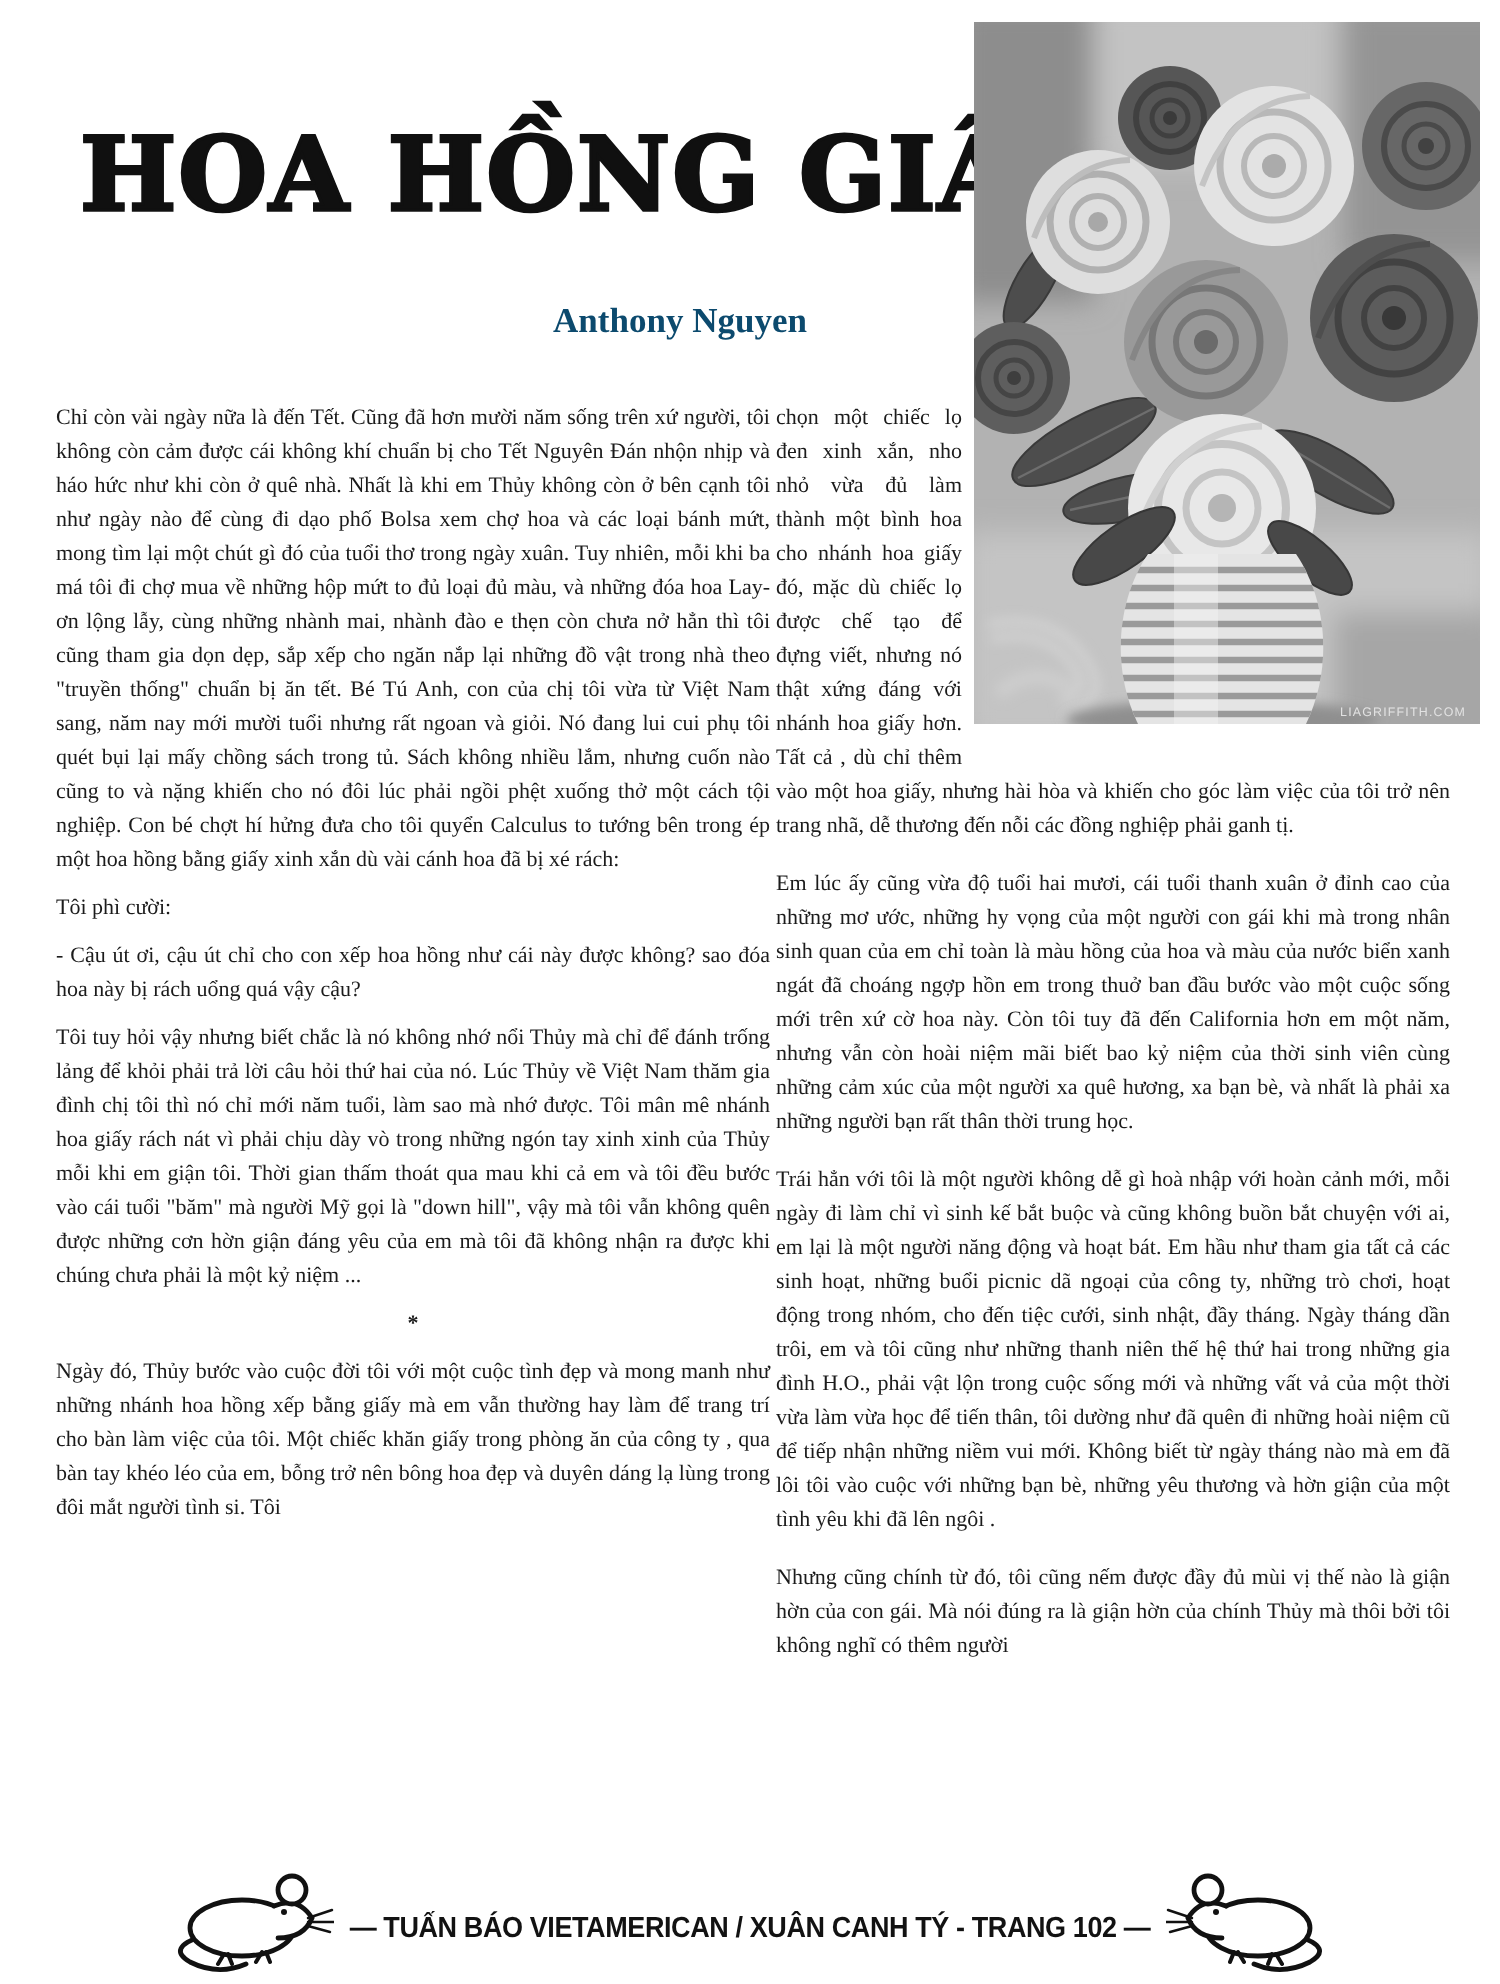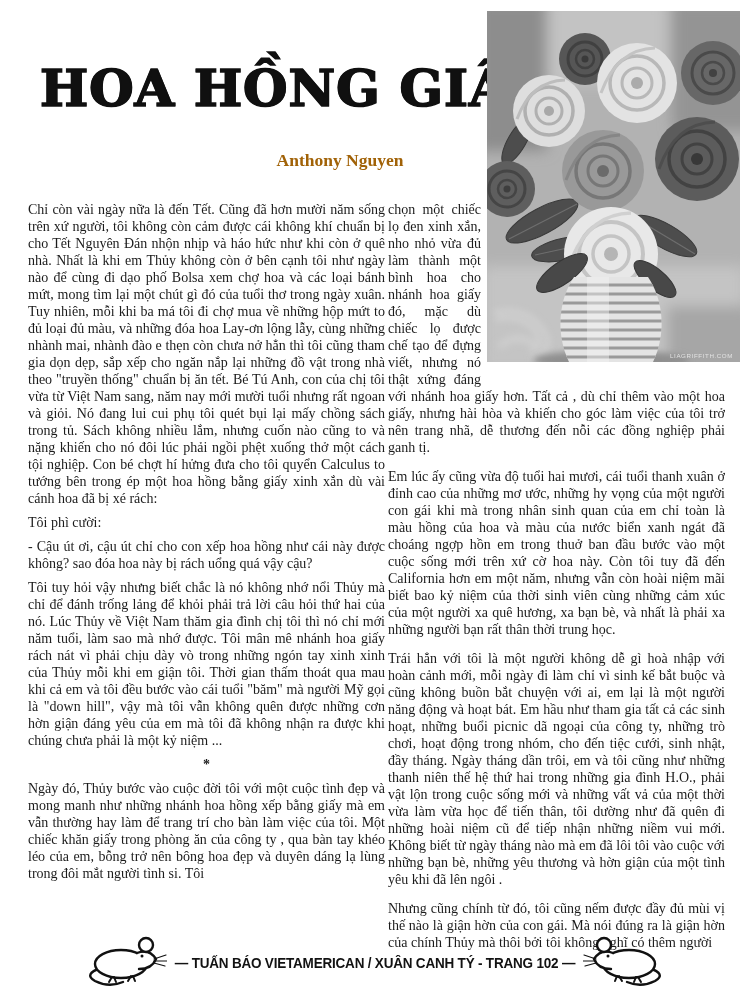--- a/index.html
+++ b/index.html
@@ -13,31 +13,31 @@
   .title {
     position:absolute; left:40px; top:60px;
     font-family:"DejaVu Serif", serif; font-weight:bold;
     font-size:51px; line-height:1.1; letter-spacing:1px; white-space:nowrap;
     color:#101010;
     -webkit-text-stroke:1.7px #101010;
     text-shadow:0.6px 0 0 #101010, -0.6px 0 0 #101010;
   }
   .author {
     position:absolute; left:250px; top:150px; width:180px; text-align:center;
-    font-size:17.5px; font-weight:bold; color:#a16207;
+    font-size:17.5px; font-weight:bold; color:#0c4a6e;
   }
 
   
   .photo { position:absolute; left:487px; top:11px; width:253px; height:351px; }
   .photo svg { display:block; }
 
   
   .col {
     position:absolute; top:201px;
-    font-size:14px; line-height:17px; text-align:justify;
+    font-size:11px; line-height:17px; text-align:justify;
     color:#1b1b1b;
   }
   .col-left  { left:28px;  width:357px; }
   .col-right { left:388px; width:337px; }
   .col p { margin:0 0 7px 0; }
   .col-right p { margin:0 0 12px 0;font-family:Liberation Serif, serif; }
   .col-right p.gap-before { }
   .separator { text-align:center; margin:2px 0 6px 0; font-weight:bold; }
   .photo-spacer { float:right; width:244px; height:176px; }
 

